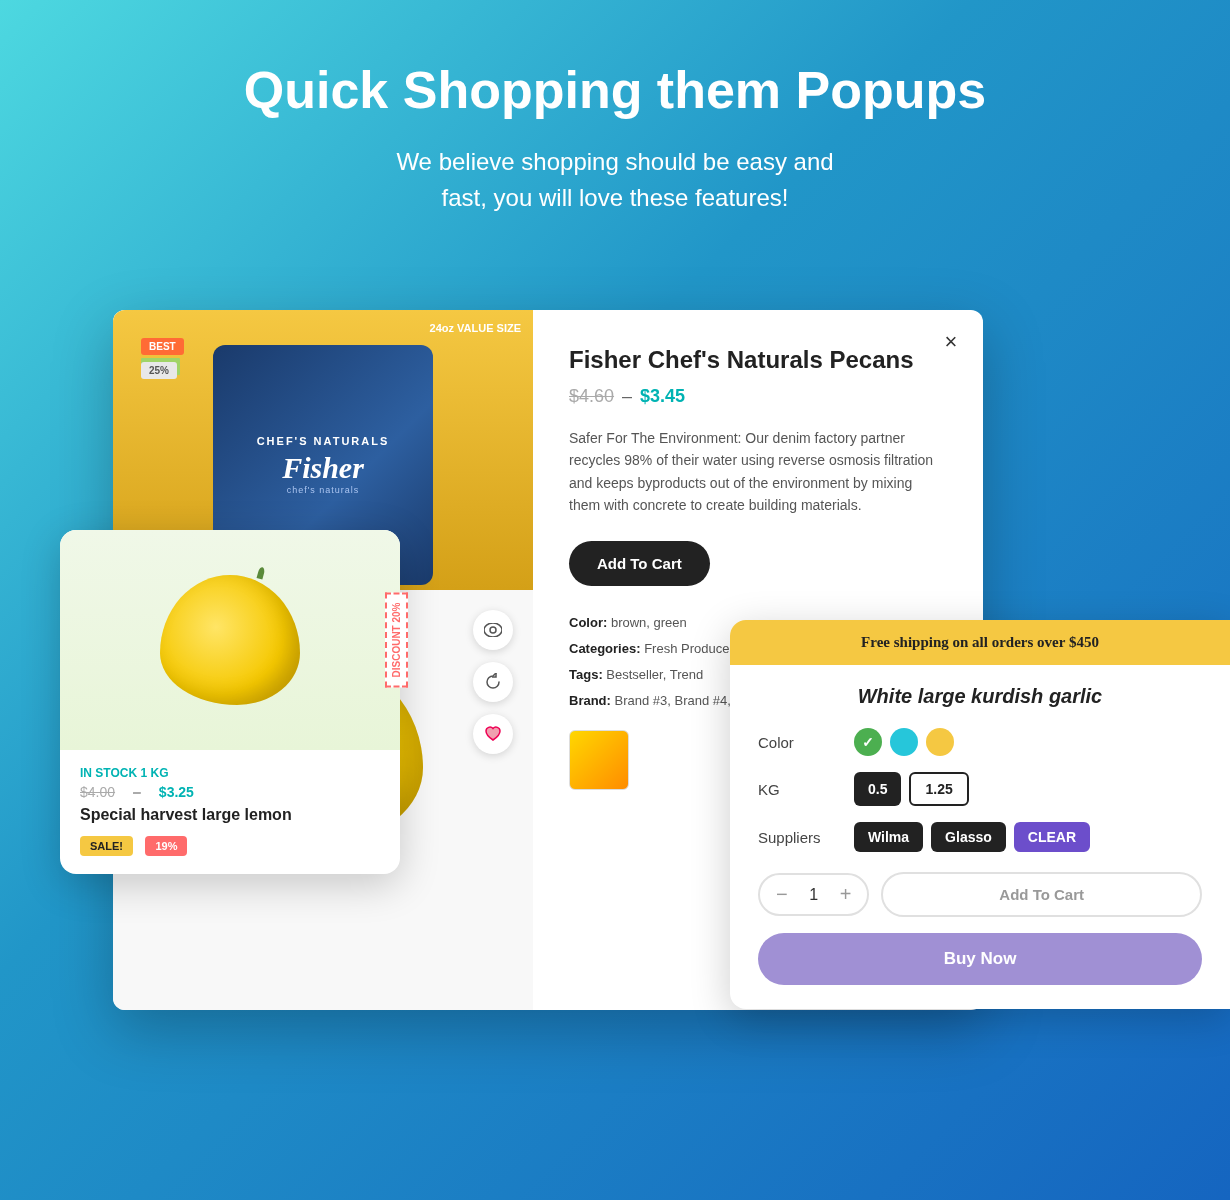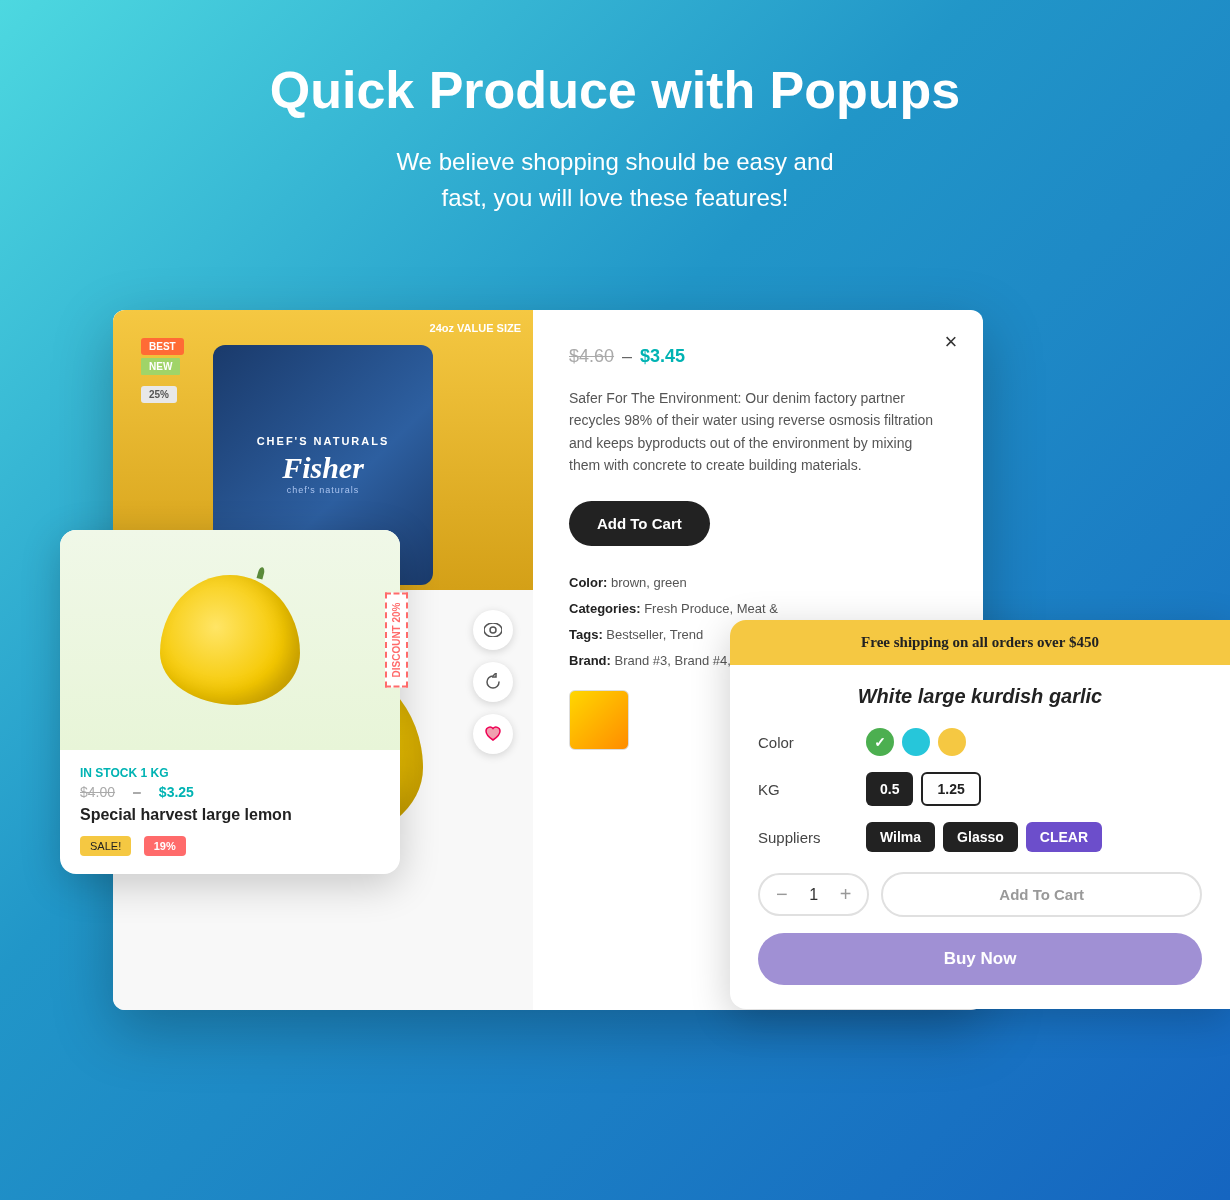--- a/index.html
+++ b/index.html
@@ -90,21 +90,21 @@
       background: #a0d468;
       color: white;
       font-size: 10px;
       font-weight: 700;
       padding: 3px 8px;
       border-radius: 1px;
       z-index: 5;
     }
     .badge-discount {
       position: absolute;
-      top: 76px;
+      top: 52px;
       left: 28px;
       background: #e8e8e8;
       color: #555;
       font-size: 10px;
       font-weight: 700;
       padding: 3px 8px;
       border-radius: 3px;
       z-index: 5;
     }
 
@@ -397,21 +397,21 @@
     .small-card-title {
       font-size: 16px;
       font-weight: 700;
       color: #222;
       margin-bottom: 12px;
     }
     .badge-sale {
       background: #f5c842;
       color: #222;
       font-size: 11px;
-      font-weight: 400;
+      font-weight: 700;
       padding: 4px 10px;
       border-radius: 4px;
       margin-right: 8px;
     }
     .badge-percent {
       background: #ff6b6b;
       color: white;
       font-size: 11px;
       font-weight: 700;
       padding: 4px 10px;
@@ -448,21 +448,21 @@
       font-weight: 700;
       color: #222;
       text-align: center;
       margin-bottom: 20px;
       font-style: italic;
     }
     .attribute-row {
       display: flex;
       align-items: center;
       margin-bottom: 16px;
-      gap: 28px;
+      gap: 16px;
     }
     .attribute-label {
       font-size: 15px;
       color: #444;
       font-weight: 500;
       min-width: 80px;
     }
     .color-options {
       display: flex;
       gap: 8px;
@@ -579,21 +579,21 @@
       font-size: 17px;
       font-weight: 600;
       cursor: pointer;
       text-align: center;
     }
   </style>
 </head>
 <body>
 
 <div class="hero">
-  <h1 class="hero-title">Quick Produce with Popups</h1>
+  <h1 class="hero-title">Quick Shopping them Popups</h1>
   <p class="hero-subtitle">
     <span>We believe shopping should be easy and</span><br>
     <span>fast, you will love these features!</span>
   </p>
 </div>
 
 <div class="main-popup">
   <button class="main-popup-close">×</button>
 
   <div class="product-image-area">
@@ -638,20 +638,21 @@
     </div>
 
     <div class="lemon-area">
       <div class="lemon-shape">
         <div class="lemon-stem"></div>
       </div>
     </div>
   </div>
 
   <div class="product-info">
+    <h2 class="product-name">Fisher Chef's Naturals Pecans</h2>
     <div class="product-price">
       <span class="price-old">$4.60</span>
       <span class="price-dash">–</span>
       <span class="price-new">$3.45</span>
     </div>
     <p class="product-desc">Safer For The Environment: Our denim factory partner recycles 98% of their water using reverse osmosis filtration and keeps byproducts out of the environment by mixing them with concrete to create building materials.</p>
     <button class="add-to-cart-btn">Add To Cart</button>
     <div class="product-meta">
       <div>
         <strong>Color:</strong>

